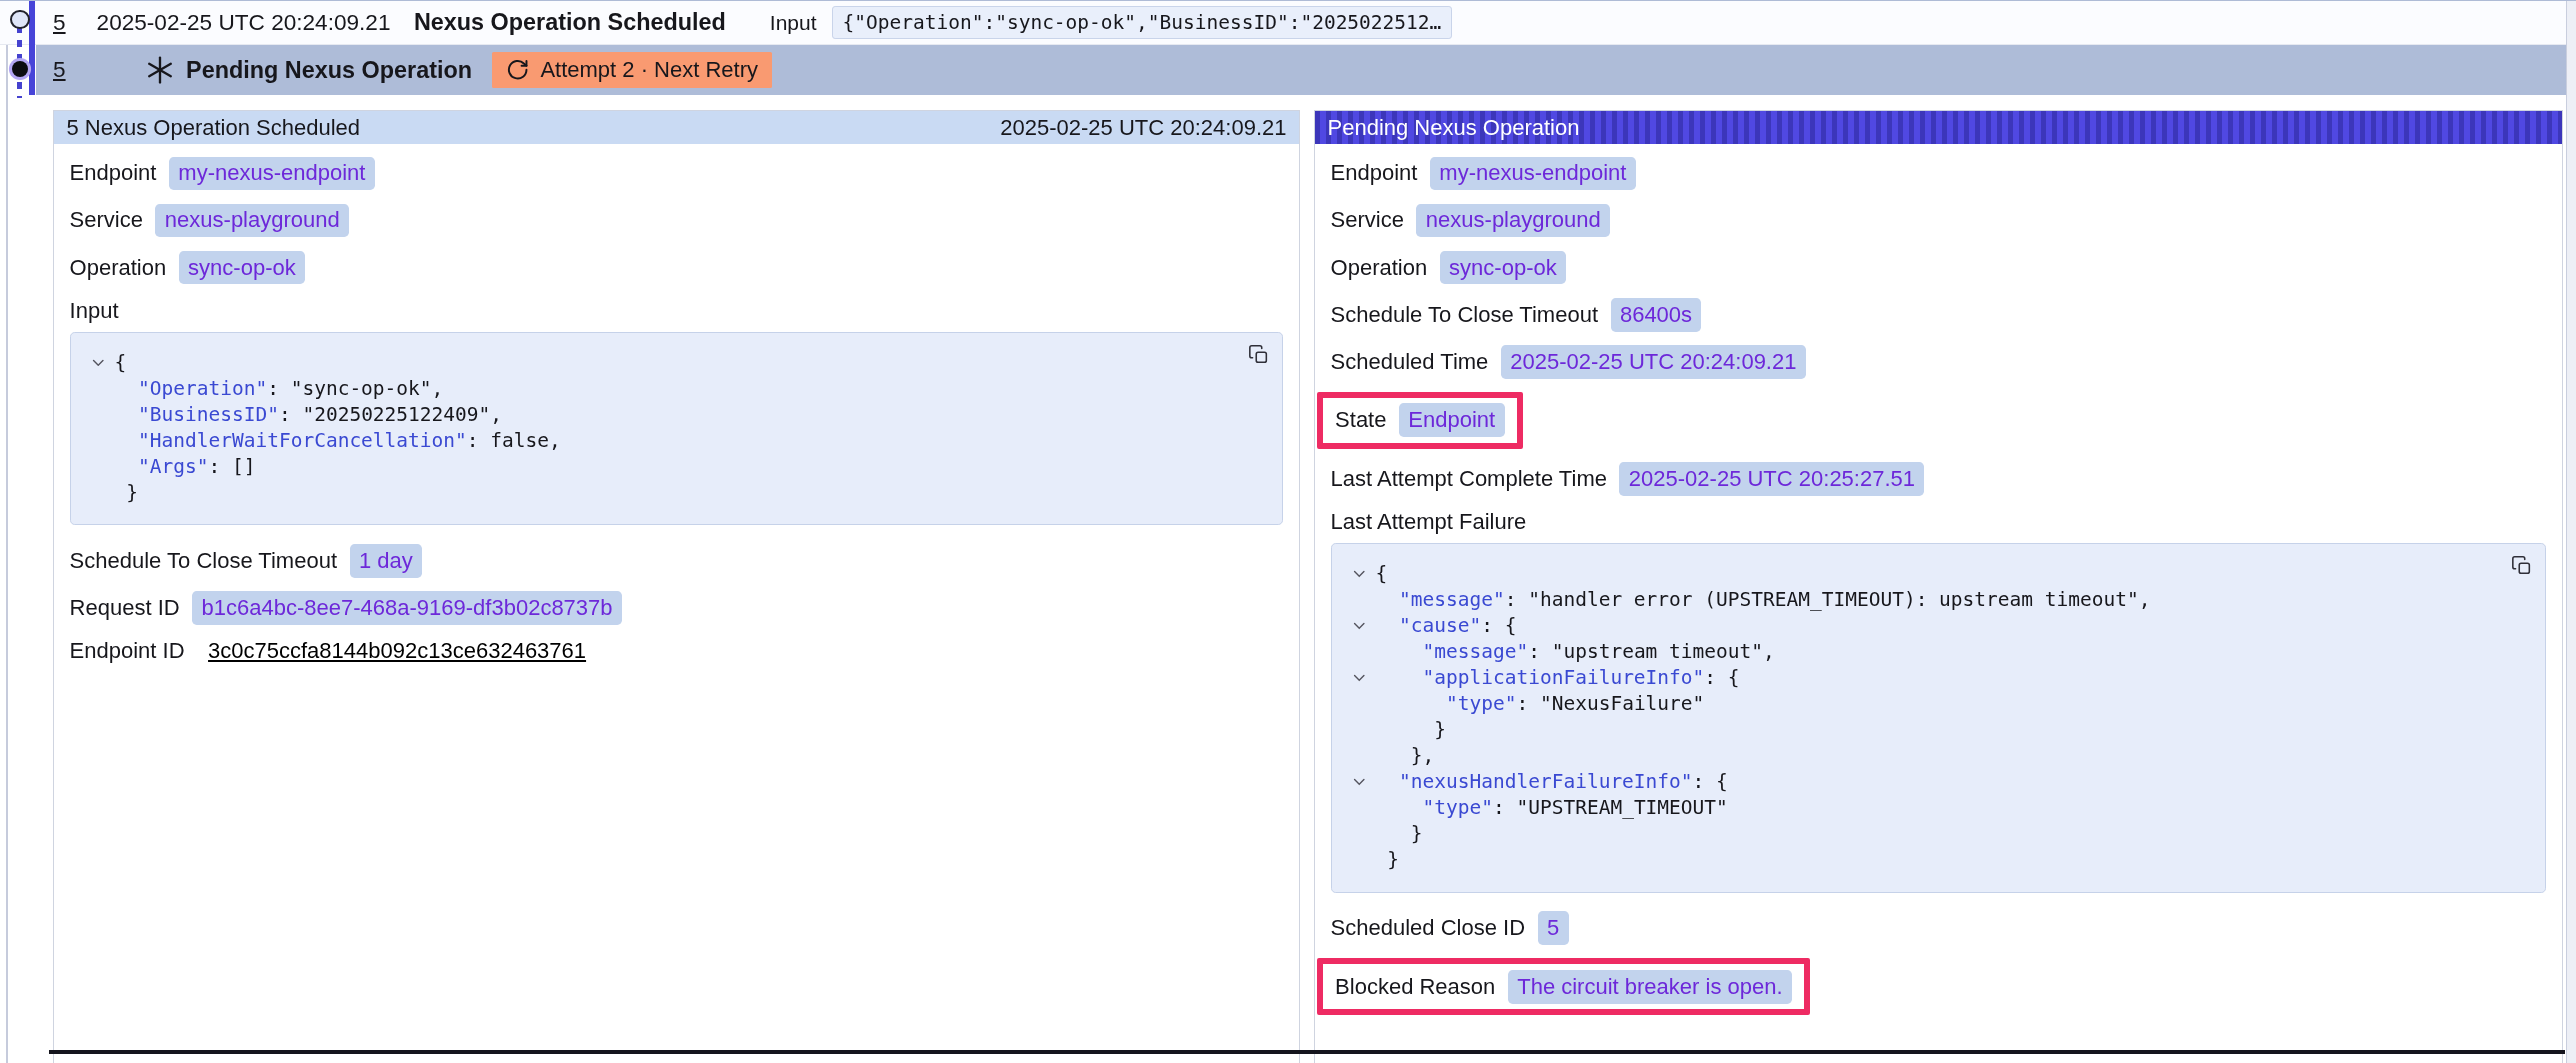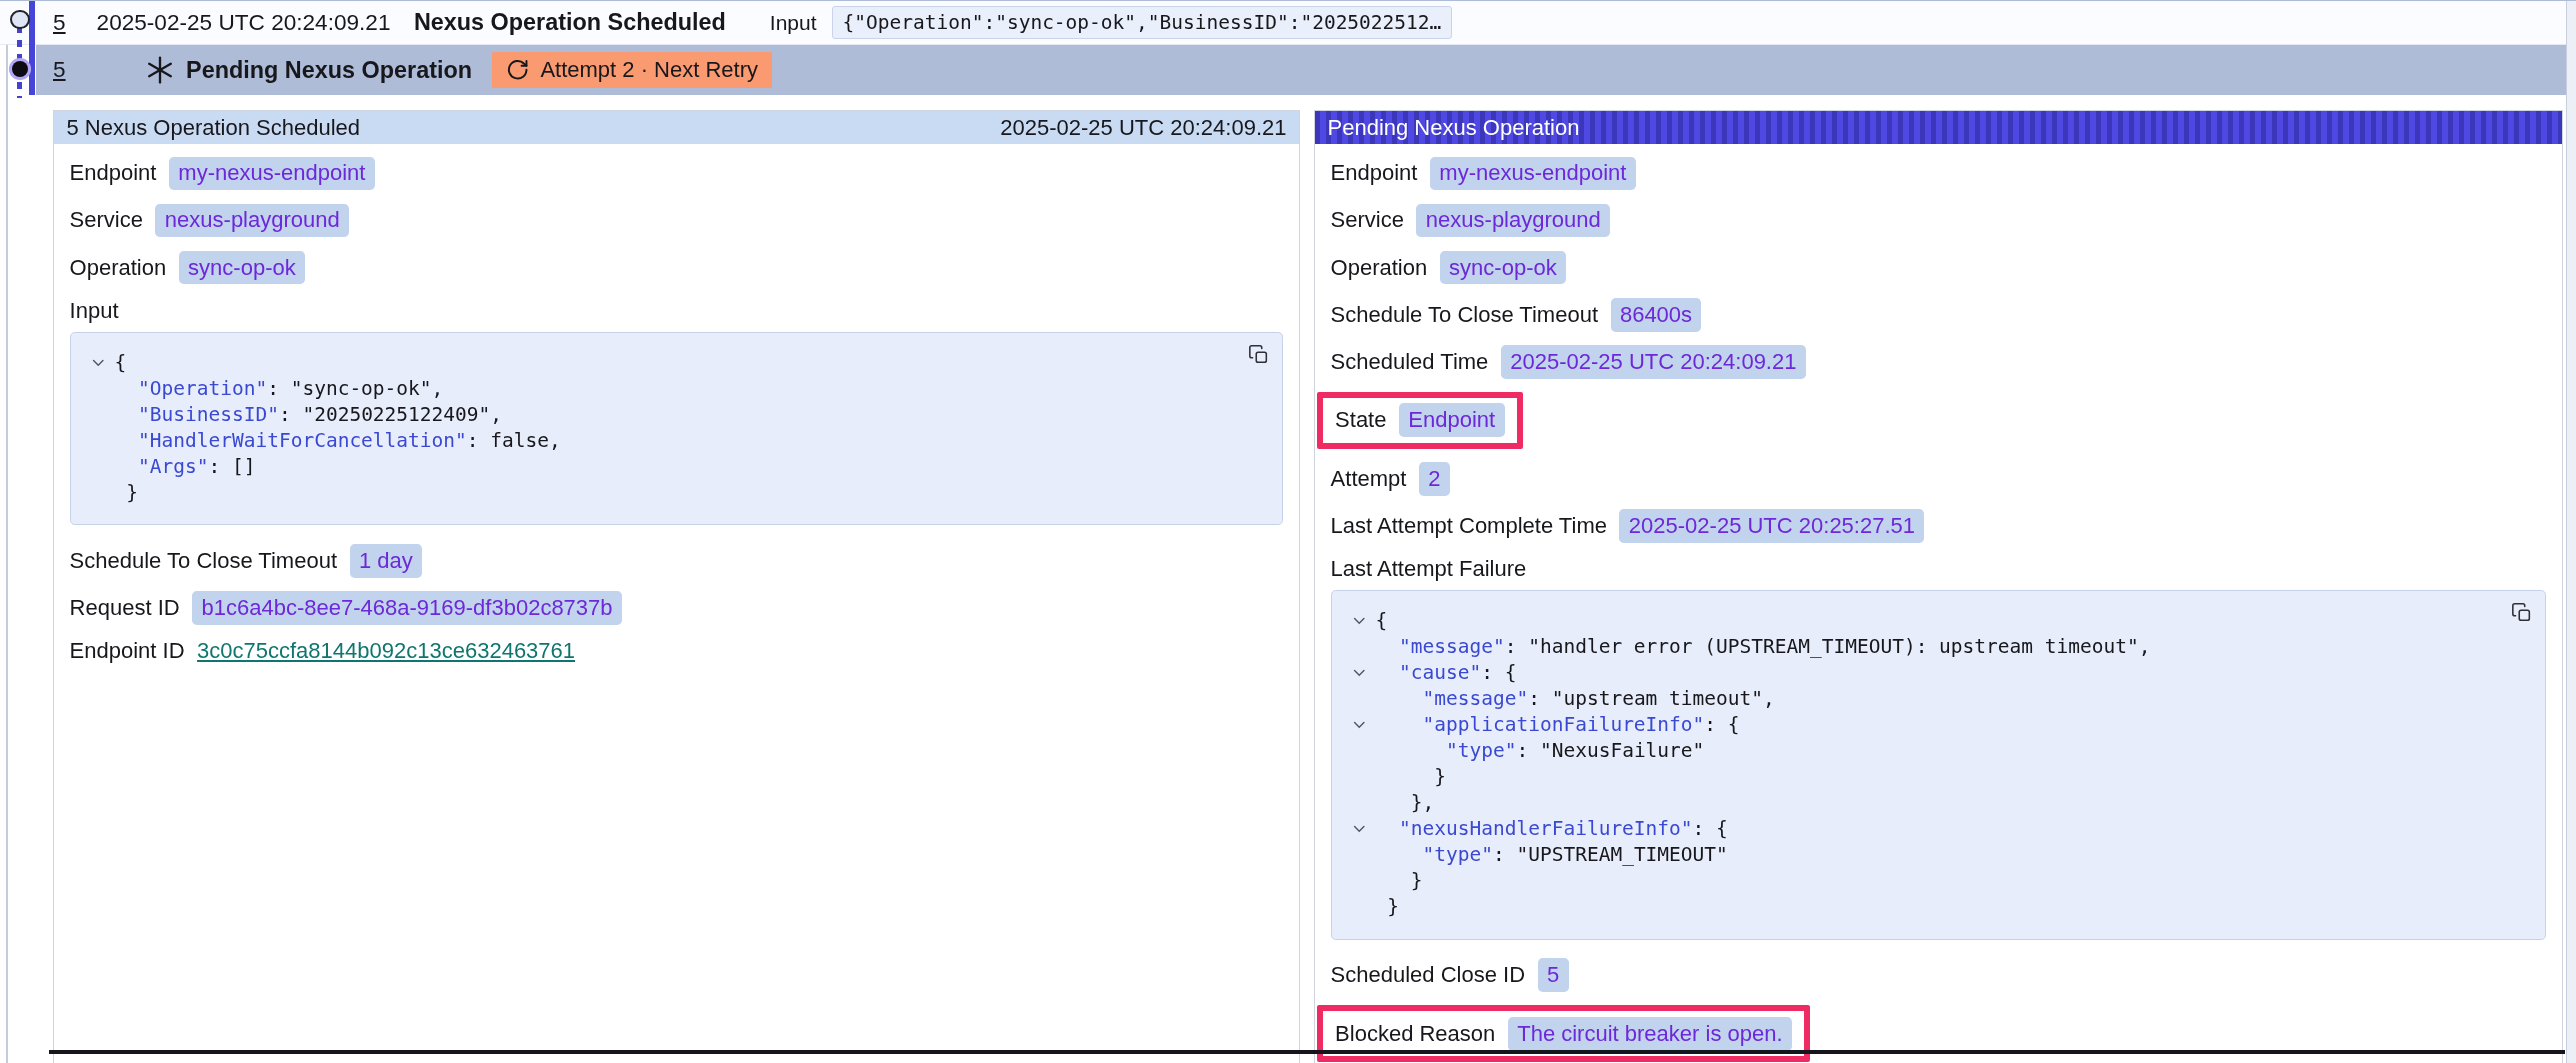--- a/index.html
+++ b/index.html
@@ -45,21 +45,21 @@
                   padding:0 12.5px; font-size:22px; }
   .panel.left .panel-header { background:#c9daf3; color:#17171c; }
   .panel.right .panel-header { color:#ffffff;
       background:repeating-linear-gradient(90deg,#3c36ba 0 5.5px,#5048e2 5.5px 11px); }
   .fields { padding:12.5px 15.6px 0 15.6px; }
 
   .field-row { display:flex; align-items:center; margin-bottom:13.3px; font-size:22px; }
   .field-row.col { display:block; }
   .f-label { margin-right:12.5px; }
   .badge { background:#c2d3ed; border-radius:4.7px; padding:3.9px 9.4px; font-size:22px; color:#6d28d9; }
-  .f-link { color:#0f766e; text-decoration:underline; cursor:pointer; font-size:22px; }
+  .f-link { color:#000000; text-decoration:underline; cursor:pointer; font-size:22px;margin-left:11px; }
 
   
   .hl-row { overflow:visible; }
   .annotation-box { display:inline-flex; align-items:center; background:#ffffff;
                     border:6.2px solid #ee2b63; border-radius:2px; padding:5.5px 12.5px;
                     margin-left:-14px; position:relative; z-index:10; }
   .annotation-box .f-label { margin-right:12.5px; }
 
   
   .code-block { position:relative; margin-top:7.8px; margin-bottom:18.7px; background:#e7edfa;
@@ -212,24 +212,20 @@
             <span class="f-label">Scheduled Time</span>
             <span class="badge">2025-02-25 UTC 20:24:09.21</span>
           </div>
           <div class="field-row hl-row">
             <div class="annotation-box">
               <span class="f-label">State</span>
               <span class="badge">Endpoint</span>
             </div>
           </div>
           <div class="field-row">
-            <span class="f-label">Attempt</span>
-            <span class="badge">2</span>
-          </div>
-          <div class="field-row">
             <span class="f-label">Last Attempt Complete Time</span>
             <span class="badge">2025-02-25 UTC 20:25:27.51</span>
           </div>
           <div class="field-row col"><span class="f-label">Last Attempt Failure</span><div class="code-block">
               <button class="copy-btn"><svg width="22" height="22" viewBox="0 0 24 24" fill="none" stroke="#2f2f38" stroke-width="1.7" stroke-linecap="round" stroke-linejoin="round">
                   <rect x="9" y="9" width="11" height="11" rx="2"></rect>
                   <path d="M5 15H4a2 2 0 0 1-2-2V4a2 2 0 0 1 2-2h9a2 2 0 0 1 2 2v1"></path>
                 </svg></button>
               <div class="code-lines">
                 <div class="code-line">

